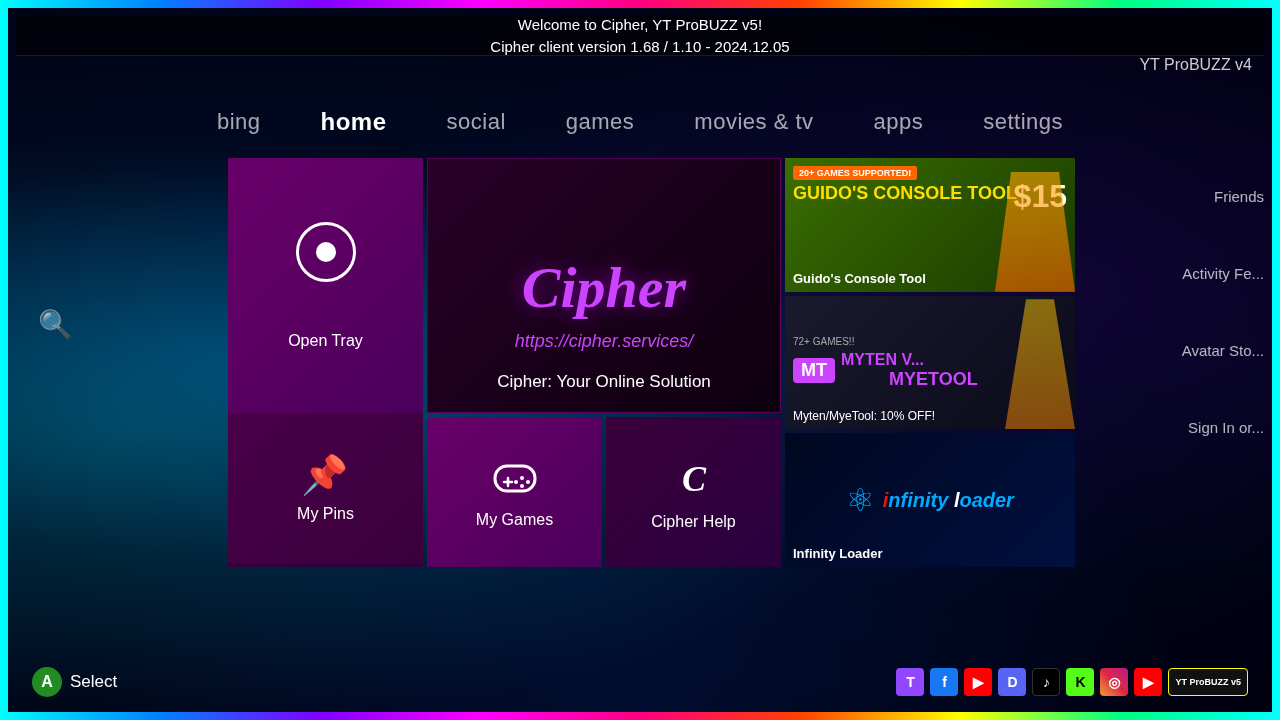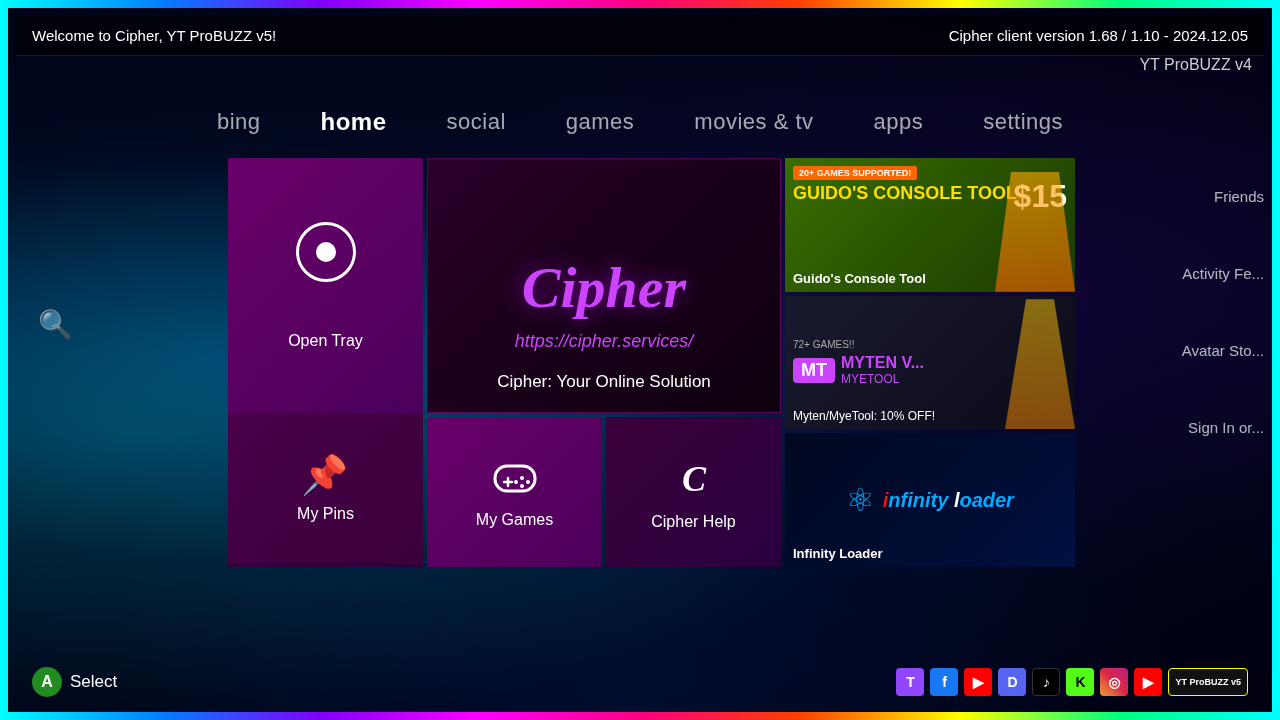--- a/index.html
+++ b/index.html
@@ -47,20 +47,21 @@
       left: 8px;
       right: 8px;
       height: 40px;
       background: rgba(0,0,0,0.6);
       z-index: 10;
       display: flex;
       align-items: center;
       justify-content: space-between;
       padding: 0 16px;
       border-bottom: 1px solid rgba(255,255,255,0.1);
+      flex-direction: column;
     }
 
     .top-bar-left {
       color: #fff;
       font-size: 15px;
       font-weight: 400;
     }
 
     .top-bar-right {
       color: #fff;
@@ -495,21 +496,21 @@
         <div style="position:absolute;bottom:6px;left:8px;color:#fff;font-size:13px;font-weight:bold;">Guido's Console Tool</div>
       </div>
 
       <div class="ad-tile ad-tile-myten" style="position:relative;">
         <div class="myten-content">
           <span class="myten-badge">72+ GAMES!!</span>
           <div style="display:flex;align-items:center;gap:6px;">
             <span style="background:#cc44ff;color:#fff;font-size:18px;font-weight:900;padding:2px 8px;border-radius:4px;">MT</span>
             <div>
               <div style="color:#cc44ff;font-size:16px;font-weight:900;">MYTEN V...</div>
-              <div style="color:#cc44ff;font-size:12px;font-weight:400;">MYETOOL</div>
+              <div style="color:#cc44ff;font-size:18px;font-weight:700;margin-left:48px;">MYETOOL</div>
             </div>
           </div>
         </div>
         <div style="position:absolute;bottom:6px;left:8px;color:#fff;font-size:12px;">Myten/MyeTool: 10% OFF!</div>
 
         <div style="position:absolute;right:0;bottom:0;width:70px;height:130px;background:linear-gradient(180deg,#ffcc00,#ff8800);clip-path:polygon(30% 0%,70% 0%,100% 100%,0% 100%);opacity:0.5;"></div>
       </div>
 
       <div class="ad-tile ad-tile-infinity" style="min-height:80px;">
         <div class="infinity-content">

